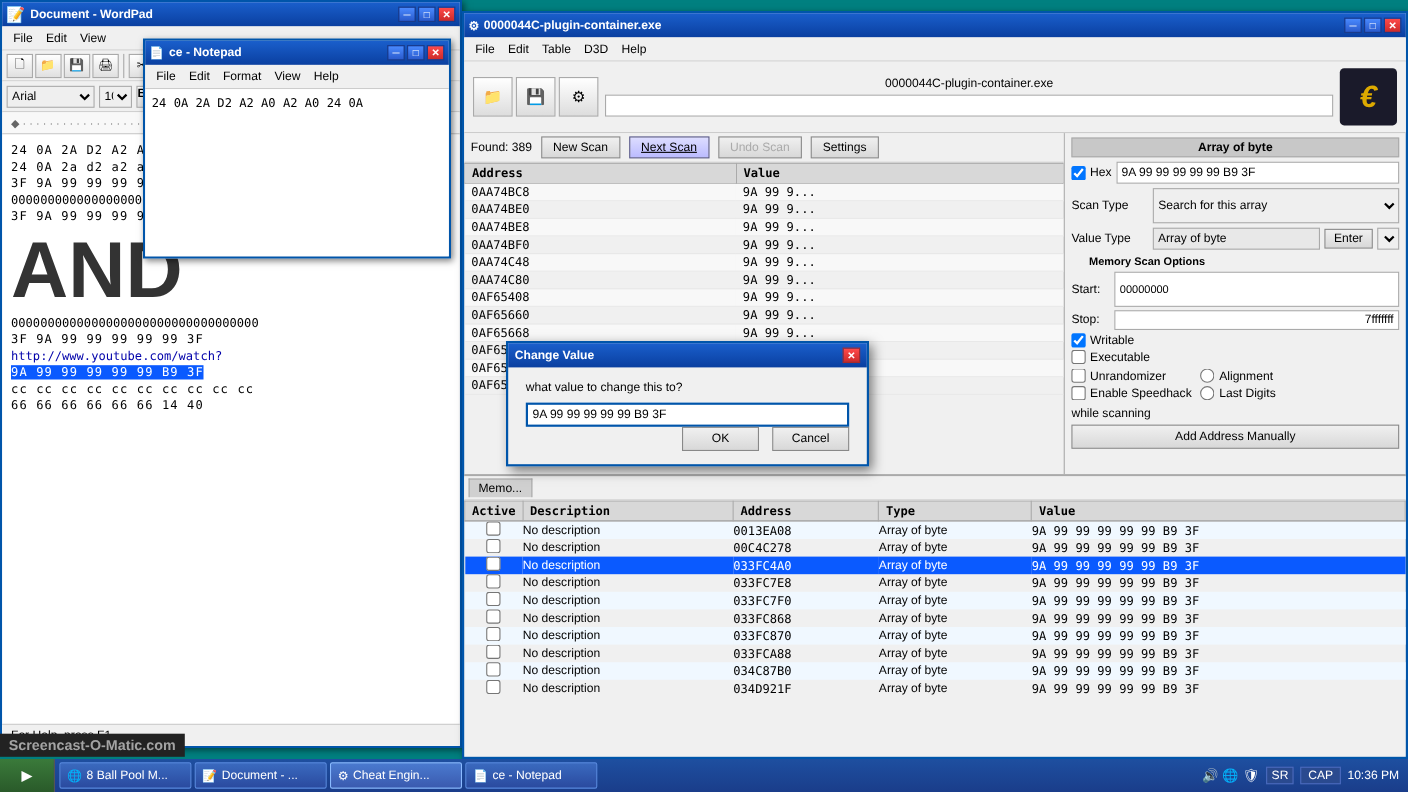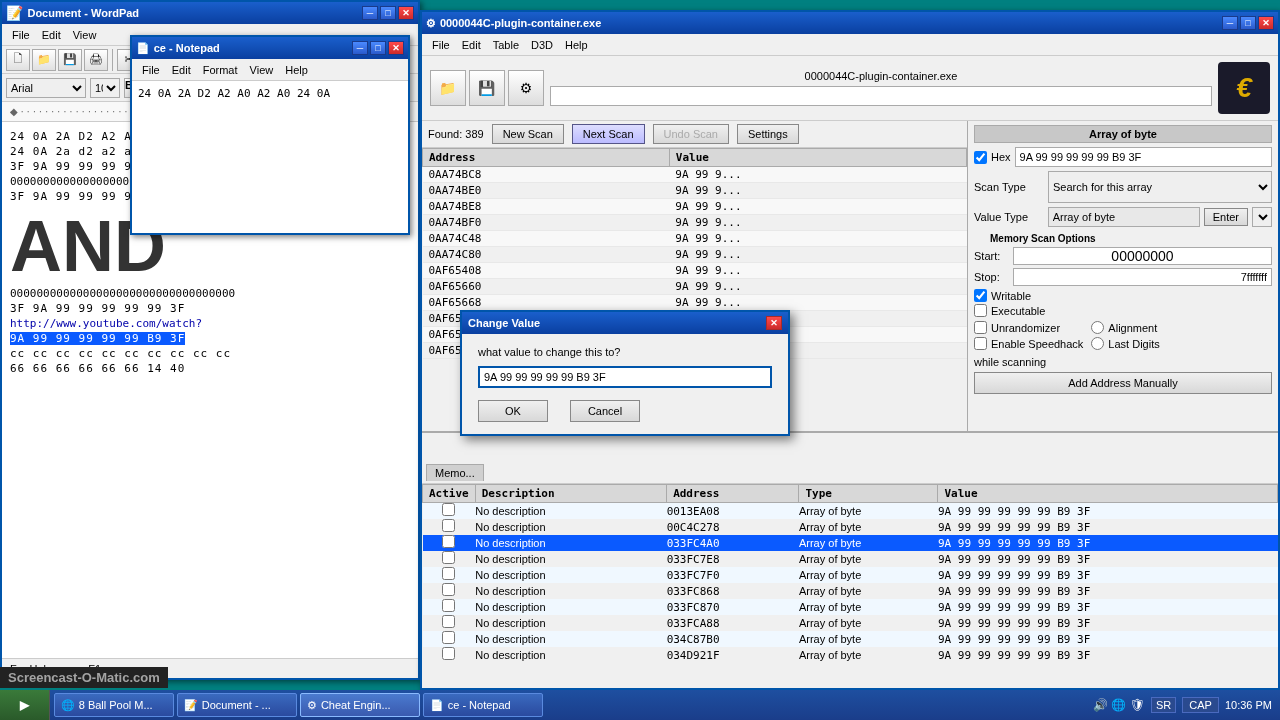--- a/index.html
+++ b/index.html
@@ -41,35 +41,35 @@
     
     .notepad-window { position: absolute; top: 35px; left: 130px; width: 280px; height: 200px; background: #f0f0f0; border: 2px solid #0055aa; box-shadow: 2px 2px 6px rgba(0,0,0,0.5); }
 
     
     .ce-window { position: absolute; top: 10px; left: 420px; width: 860px; height: 680px; background: #f0f0f0; border: 2px solid #0055aa; box-shadow: 2px 2px 6px rgba(0,0,0,0.5); }
 
     .ce-menubar { height: 22px; background: #f0f0f0; border-bottom: 1px solid #ccc; display: flex; align-items: center; padding: 0 4px; }
 
     .ce-icon-btn { width: 36px; height: 36px; background: linear-gradient(to bottom, #fff, #ddd); border: 1px solid #aaa; display: flex; align-items: center; justify-content: center; cursor: pointer; font-size: 18px; }
     .scan-btn { padding: 3px 10px; background: linear-gradient(to bottom, #f0f0f0, #d8d8d8); border: 1px solid #888; font-size: 11px; cursor: pointer; }
-    .scan-btn.active { background: linear-gradient(to bottom, #ddf, #bbf); border-color: #558; }
+    .scan-btn.active { background: linear-gradient(to bottom, #ddf, #bbf); border-color: #558; text-decoration: underline; }
     .undo-btn { padding: 3px 10px; background: linear-gradient(to bottom, #f0f0f0, #d8d8d8); border: 1px solid #888; font-size: 11px; cursor: pointer; color: #aaa; }
     .settings-btn { padding: 3px 10px; background: linear-gradient(to bottom, #f0f0f0, #d8d8d8); border: 1px solid #888; font-size: 11px; cursor: pointer; }
 
     .results-table { width: 100%; border-collapse: collapse; font-size: 11px; font-family: monospace; }
     .results-table th { background: #d8d8d8; border: 1px solid #aaa; padding: 2px 6px; text-align: left; font-weight: bold; position: sticky; top: 0; }
     .results-table td { border-bottom: 1px solid #e8e8e8; padding: 1px 6px; white-space: nowrap; }
     .dialog { width: 330px; background: #f0f0f0; border: 2px solid #0055aa; box-shadow: 4px 4px 10px rgba(0,0,0,0.5); position: absolute; top: 310px; left: 460px; z-index: 600; }
     .dialog-titlebar { height: 22px; background: linear-gradient(to bottom, #1a5fcc, #0a3fa0); display: flex; align-items: center; padding: 0 6px; color: white; font-size: 11px; font-weight: bold; }
     .dialog-title { flex: 1; }
     .dialog-close { width: 16px; height: 14px; background: linear-gradient(to bottom, #ff4a4a, #cc2a2a); border: 1px solid #aa2a2a; color: white; font-size: 9px; display: flex; align-items: center; justify-content: center; cursor: pointer; }
     .dialog-body { padding: 12px 16px; }
     .dialog-question { font-size: 11px; margin-bottom: 8px; }
     .dialog-input { width: 100%; height: 22px; border: 2px solid #0055aa; font-size: 11px; padding: 1px 4px; background: white; }
-    .dialog-btns { display: flex; justify-content: flex-start; gap: 22px; margin-top: 12px; }
+    .dialog-btns { display: flex; justify-content: flex-end; gap: 12px; }
     .dialog-btn { width: 70px; padding: 4px 0; background: linear-gradient(to bottom, #f0f0f0, #d8d8d8); border: 1px solid #888; font-size: 11px; cursor: pointer; }
 
     
     .hex-line { font-family: monospace; font-size: 11px; letter-spacing: 1px; }
     .and-text { font-family: Arial, sans-serif; font-size: 72px; font-weight: bold; color: #333; }
     .url-text { font-family: monospace; font-size: 11px; color: #0000aa; }
     .content-line { font-family: monospace; font-size: 11px; margin-bottom: 2px; }
 
     .statusbar { position: absolute; bottom: 0; left: 0; right: 0; height: 20px; background: #f0f0f0; border-top: 1px solid #ccc; display: flex; align-items: center; padding: 0 8px; font-size: 11px; }
   </style>
@@ -280,21 +280,21 @@
         <span style="width:70px;">Value Type</span>
         <input type="text" style="flex: 1 1 0%; height: 20px; border: 1px solid rgb(170, 170, 170); font-size: 11px; padding: 1px 4px; background: rgb(232, 232, 232);" value="Array of byte">
         <button style="padding:2px 8px; background:linear-gradient(to bottom, #f0f0f0, #d8d8d8); border:1px solid #888; font-size:11px; cursor:pointer;">Enter</button>
         <select style="width:20px; height:20px; border:1px solid #aaa; font-size:11px;"></select>
       </div>
       
       <div style="font-weight:bold; font-size:10px; margin:6px 16px 3px;">Memory Scan Options</div>
       
       <div style="display:flex; align-items:center; gap:4px; margin-bottom:3px;">
         <span style="width:35px;">Start:</span>
-        <input type="text" style="flex: 1 1 0%; height: 18px; border: 1px solid rgb(170, 170, 170); font-size: 14px; padding: 1px 4px; text-align: center;" value="00000000">
+        <input type="text" style="flex: 1 1 0%; height: 32px; border: 1px solid rgb(170, 170, 170); font-size: 10px; padding: 1px 4px; text-align: left;" value="00000000">
       </div>
       
       <div style="display:flex; align-items:center; gap:4px; margin-bottom:3px;">
         <span style="width:35px;">Stop:</span>
         <input type="text" style="flex: 1 1 0%; height: 18px; border: 1px solid rgb(170, 170, 170); font-size: 11px; padding: 1px 4px; text-align: right;" value="7fffffff">
       </div>
       
       <div style="display:flex; align-items:center; gap:4px; margin-bottom:2px;">
         <input type="checkbox" checked="" style="">
         <label>Writable</label>
@@ -329,21 +329,21 @@
         </div>
       </div>
       
       <div style="font-size:11px; margin:6px 0 4px;">while scanning</div>
       
       <button style="width:100%; padding:4px; background:linear-gradient(to bottom, #f0f0f0, #d8d8d8); border:1px solid #888; font-size:11px; cursor:pointer;">Add Address Manually</button>
     </div>
   </div>
 
   <div style="border-top:2px solid #aaa;">
-    <div style="padding:2px 4px; background:#f0f0f0; border-bottom:1px solid #ccc;margin-top:29px;">
+    <div style="padding:2px 4px; background:#f0f0f0; border-bottom:1px solid #ccc;">
       <span style="padding:2px 8px; background:#d0d0d0; border:1px solid #aaa; border-bottom:none; font-size:11px; cursor:pointer; display:inline-block;">Memo...</span>
     </div>
     <div style="overflow-y:auto; height:215px;">
       <table style="width:100%; border-collapse:collapse; font-size:11px; font-family:monospace;">
         <thead>
           <tr>
             <th style="background:#d8d8d8; border:1px solid #aaa; padding:2px 6px; text-align:right; font-weight:bold; width:50px;">Active</th>
             <th style="background:#d8d8d8; border:1px solid #aaa; padding:2px 6px; text-align:left; font-weight:bold;">Description</th>
             <th style="background:#d8d8d8; border:1px solid #aaa; padding:2px 6px; text-align:left; font-weight:bold;">Address</th>
             <th style="background:#d8d8d8; border:1px solid #aaa; padding:2px 6px; text-align:left; font-weight:bold;">Type</th>

